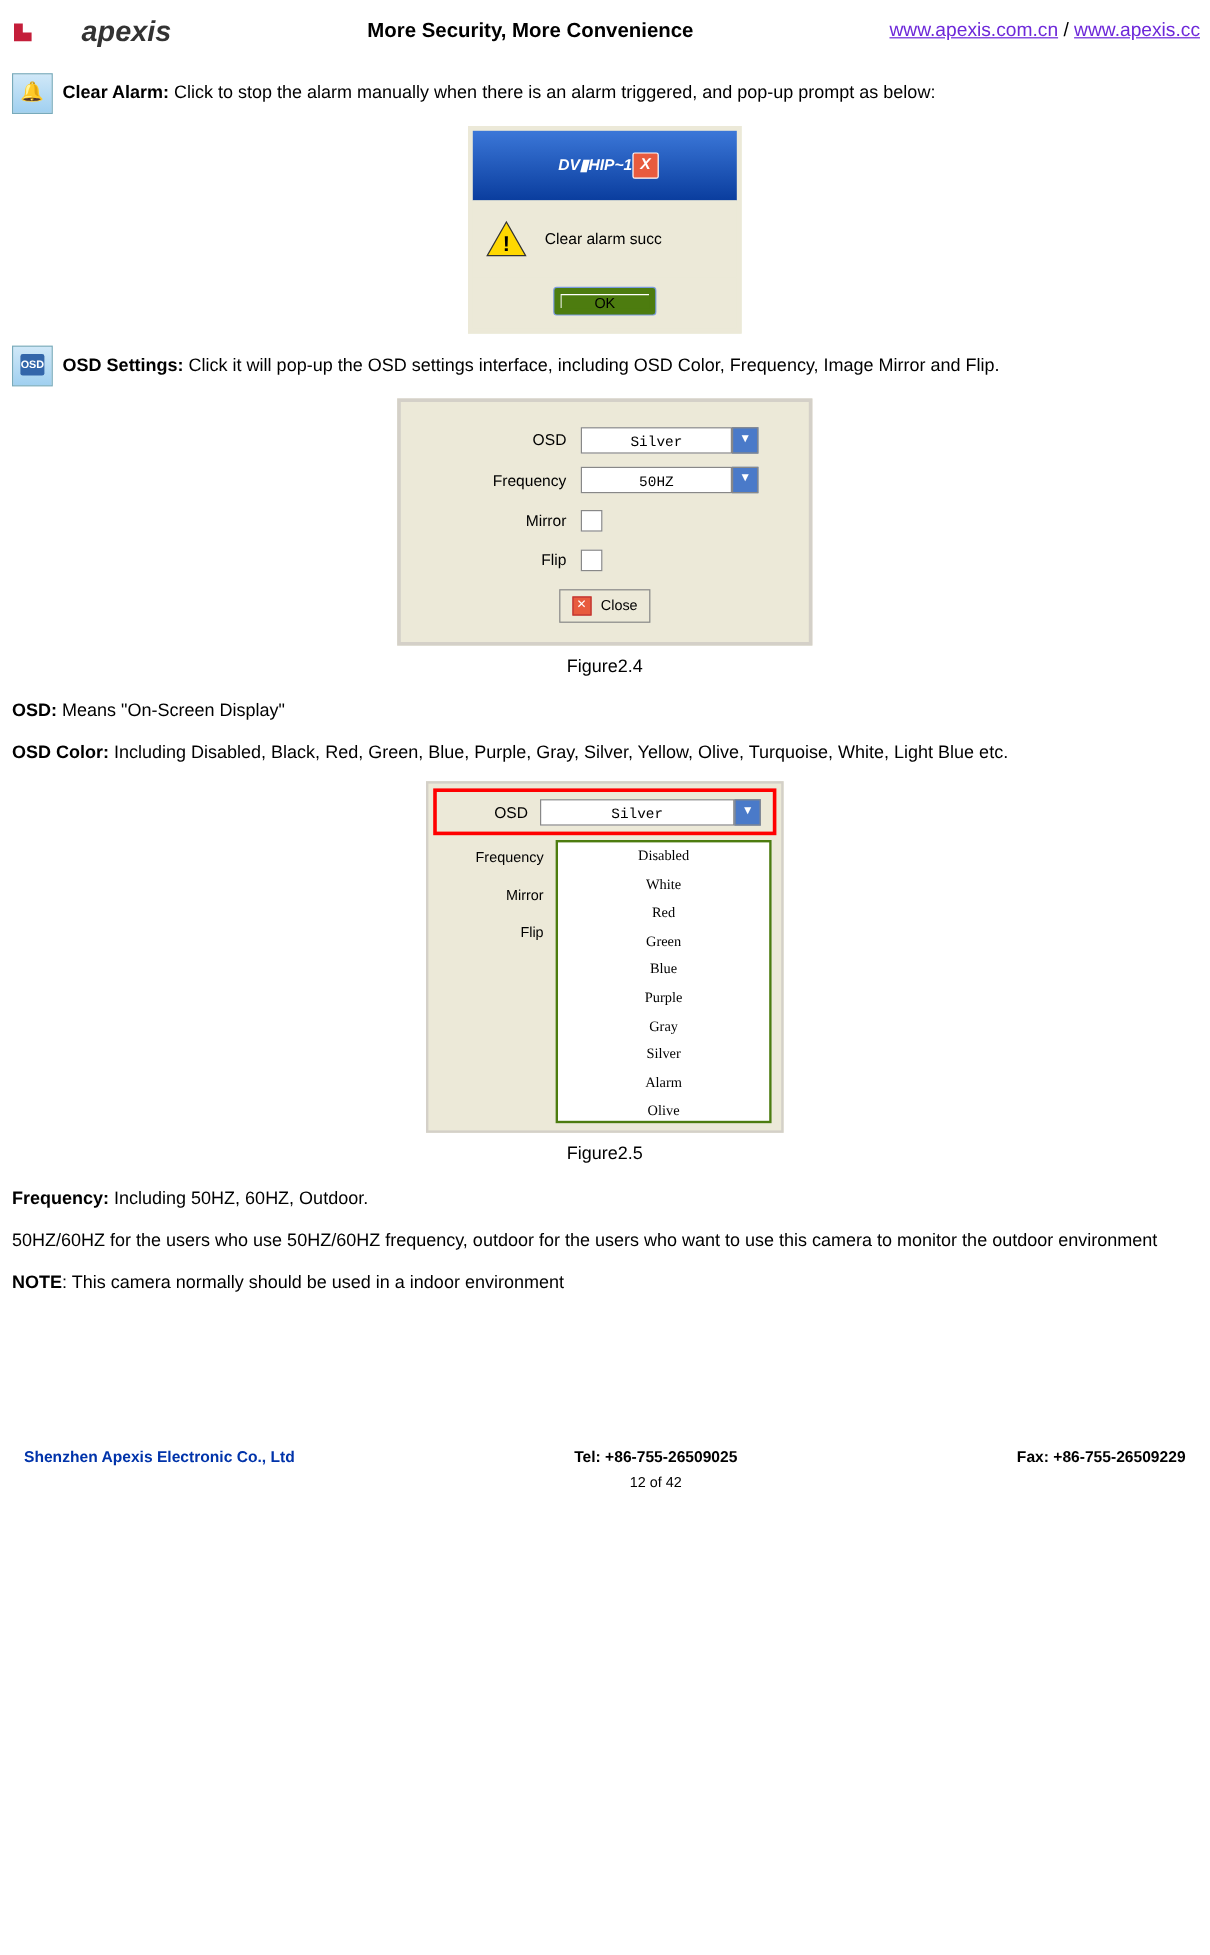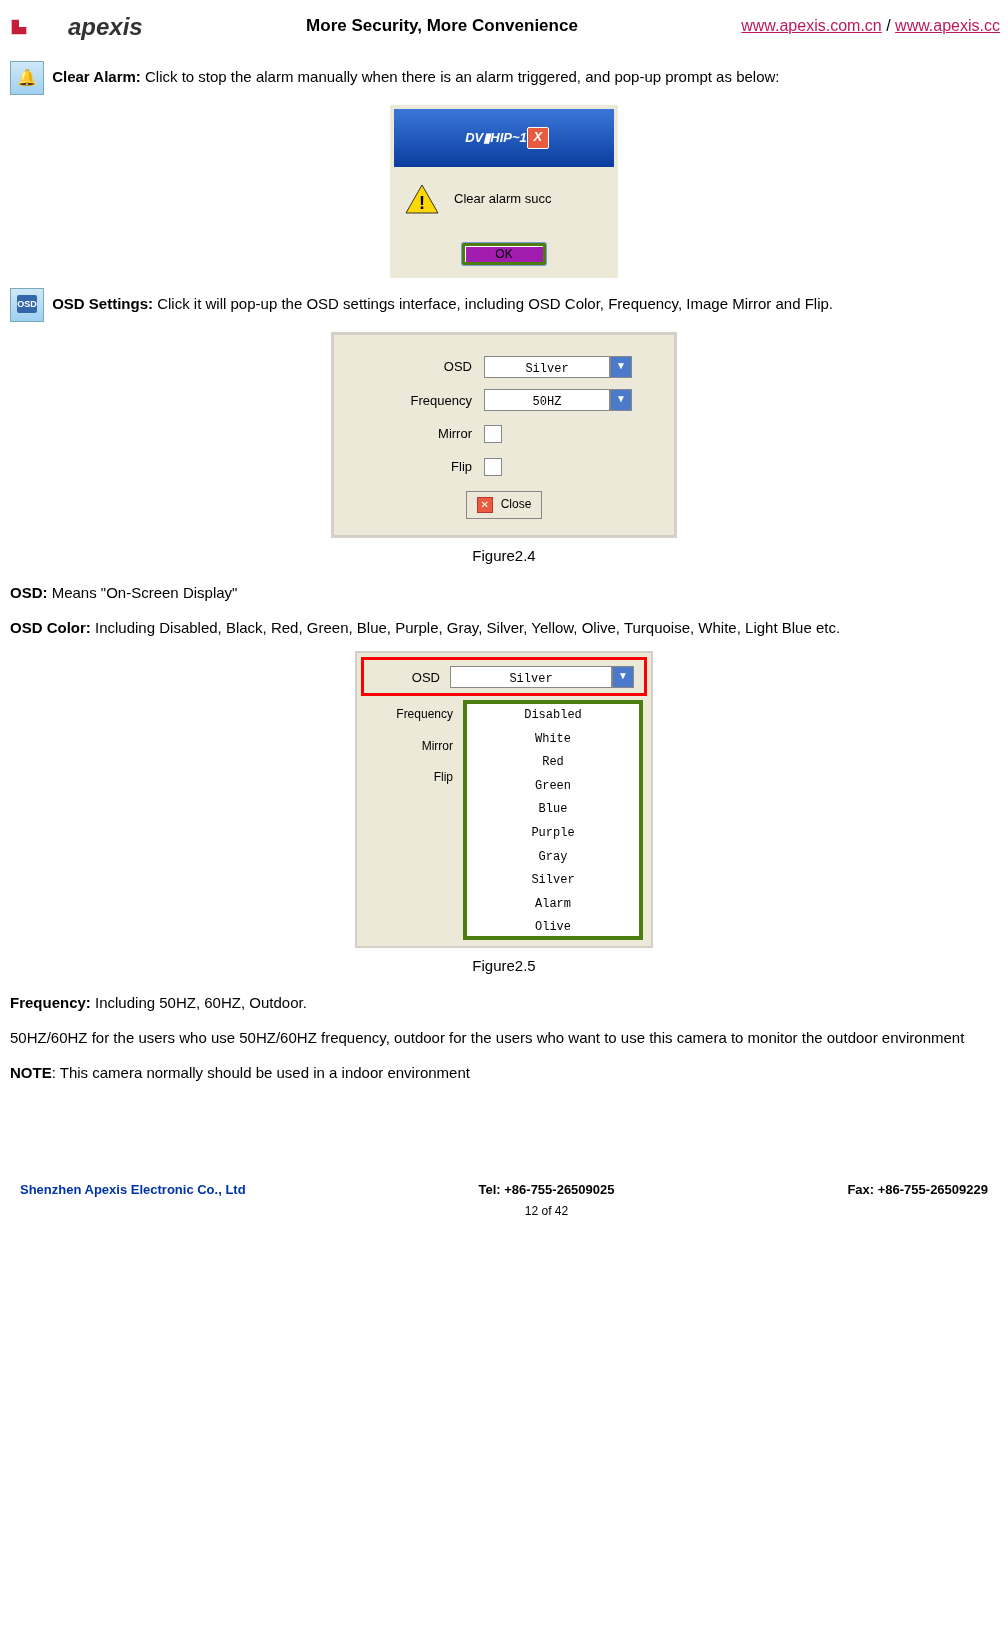--- a/index.html
+++ b/index.html
@@ -33,21 +33,21 @@
       margin-right: 2px;
     }
     .header-center {
       font-weight: bold;
       font-size: 17px;
     }
     .header-right {
       font-size: 16px;
     }
     .link {
-      color: #be185d;
+      color: #6d28d9;
       text-decoration: underline;
     }
     .content {
       padding: 0 10px;
     }
     .icon-box {
       display: inline-block;
       width: 32px;
       height: 32px;
       vertical-align: middle;
@@ -146,22 +146,22 @@
       font-family: 'MS Sans Serif', Tahoma, Arial;
     }
     .dialog1-footer {
       text-align: center;
       padding: 8px;
       background: #ece9d8;
     }
     .ok-btn {
       width: 84px;
       height: 22px;
-      background: #a21caf;
-      border: 3px solid #4d7c0f;
+      background: #4d7c0f;
+      border: 5px solid #4d7c0f;
       font-size: 12px;
       border-radius: 2px;
       box-shadow: inset 1px 1px 0 white, 0 0 0 1px #7a9add;
     }
     
     .dialog2 {
       width: 340px;
       margin: 0 auto;
       border: 3px solid #d4d0c8;
       background: #ece9d8;
@@ -267,34 +267,34 @@
       text-align: right;
       padding: 4px 10px 0 0;
       font-size: 12px;
       font-family: Tahoma, Arial;
     }
     .dialog3-left-labels div {
       margin-bottom: 10px;
     }
     .dropdown-list {
       flex: 1;
-      border: 4px solid #4d7c0f;
+      border: 2px solid #4d7c0f;
       background: white;
       margin: 0 8px 6px 0;
-      font-family: Liberation Mono, monospace;
+      font-family: Liberation Serif, serif;
       font-size: 12px;
       max-height: 232px;
       overflow: hidden;
     }
     .dropdown-item {
       padding: 1px 6px;
     }
     .footer {
       position: relative;
-      margin-top: 92px;
+      margin-top: 120px;
       padding: 0 20px;
       display: flex;
       justify-content: space-between;
       font-size: 13px;
     }
     .footer-center {
       text-align: center;
     }
     .page-num { text-align: center; font-size: 12px; }
   </style>

